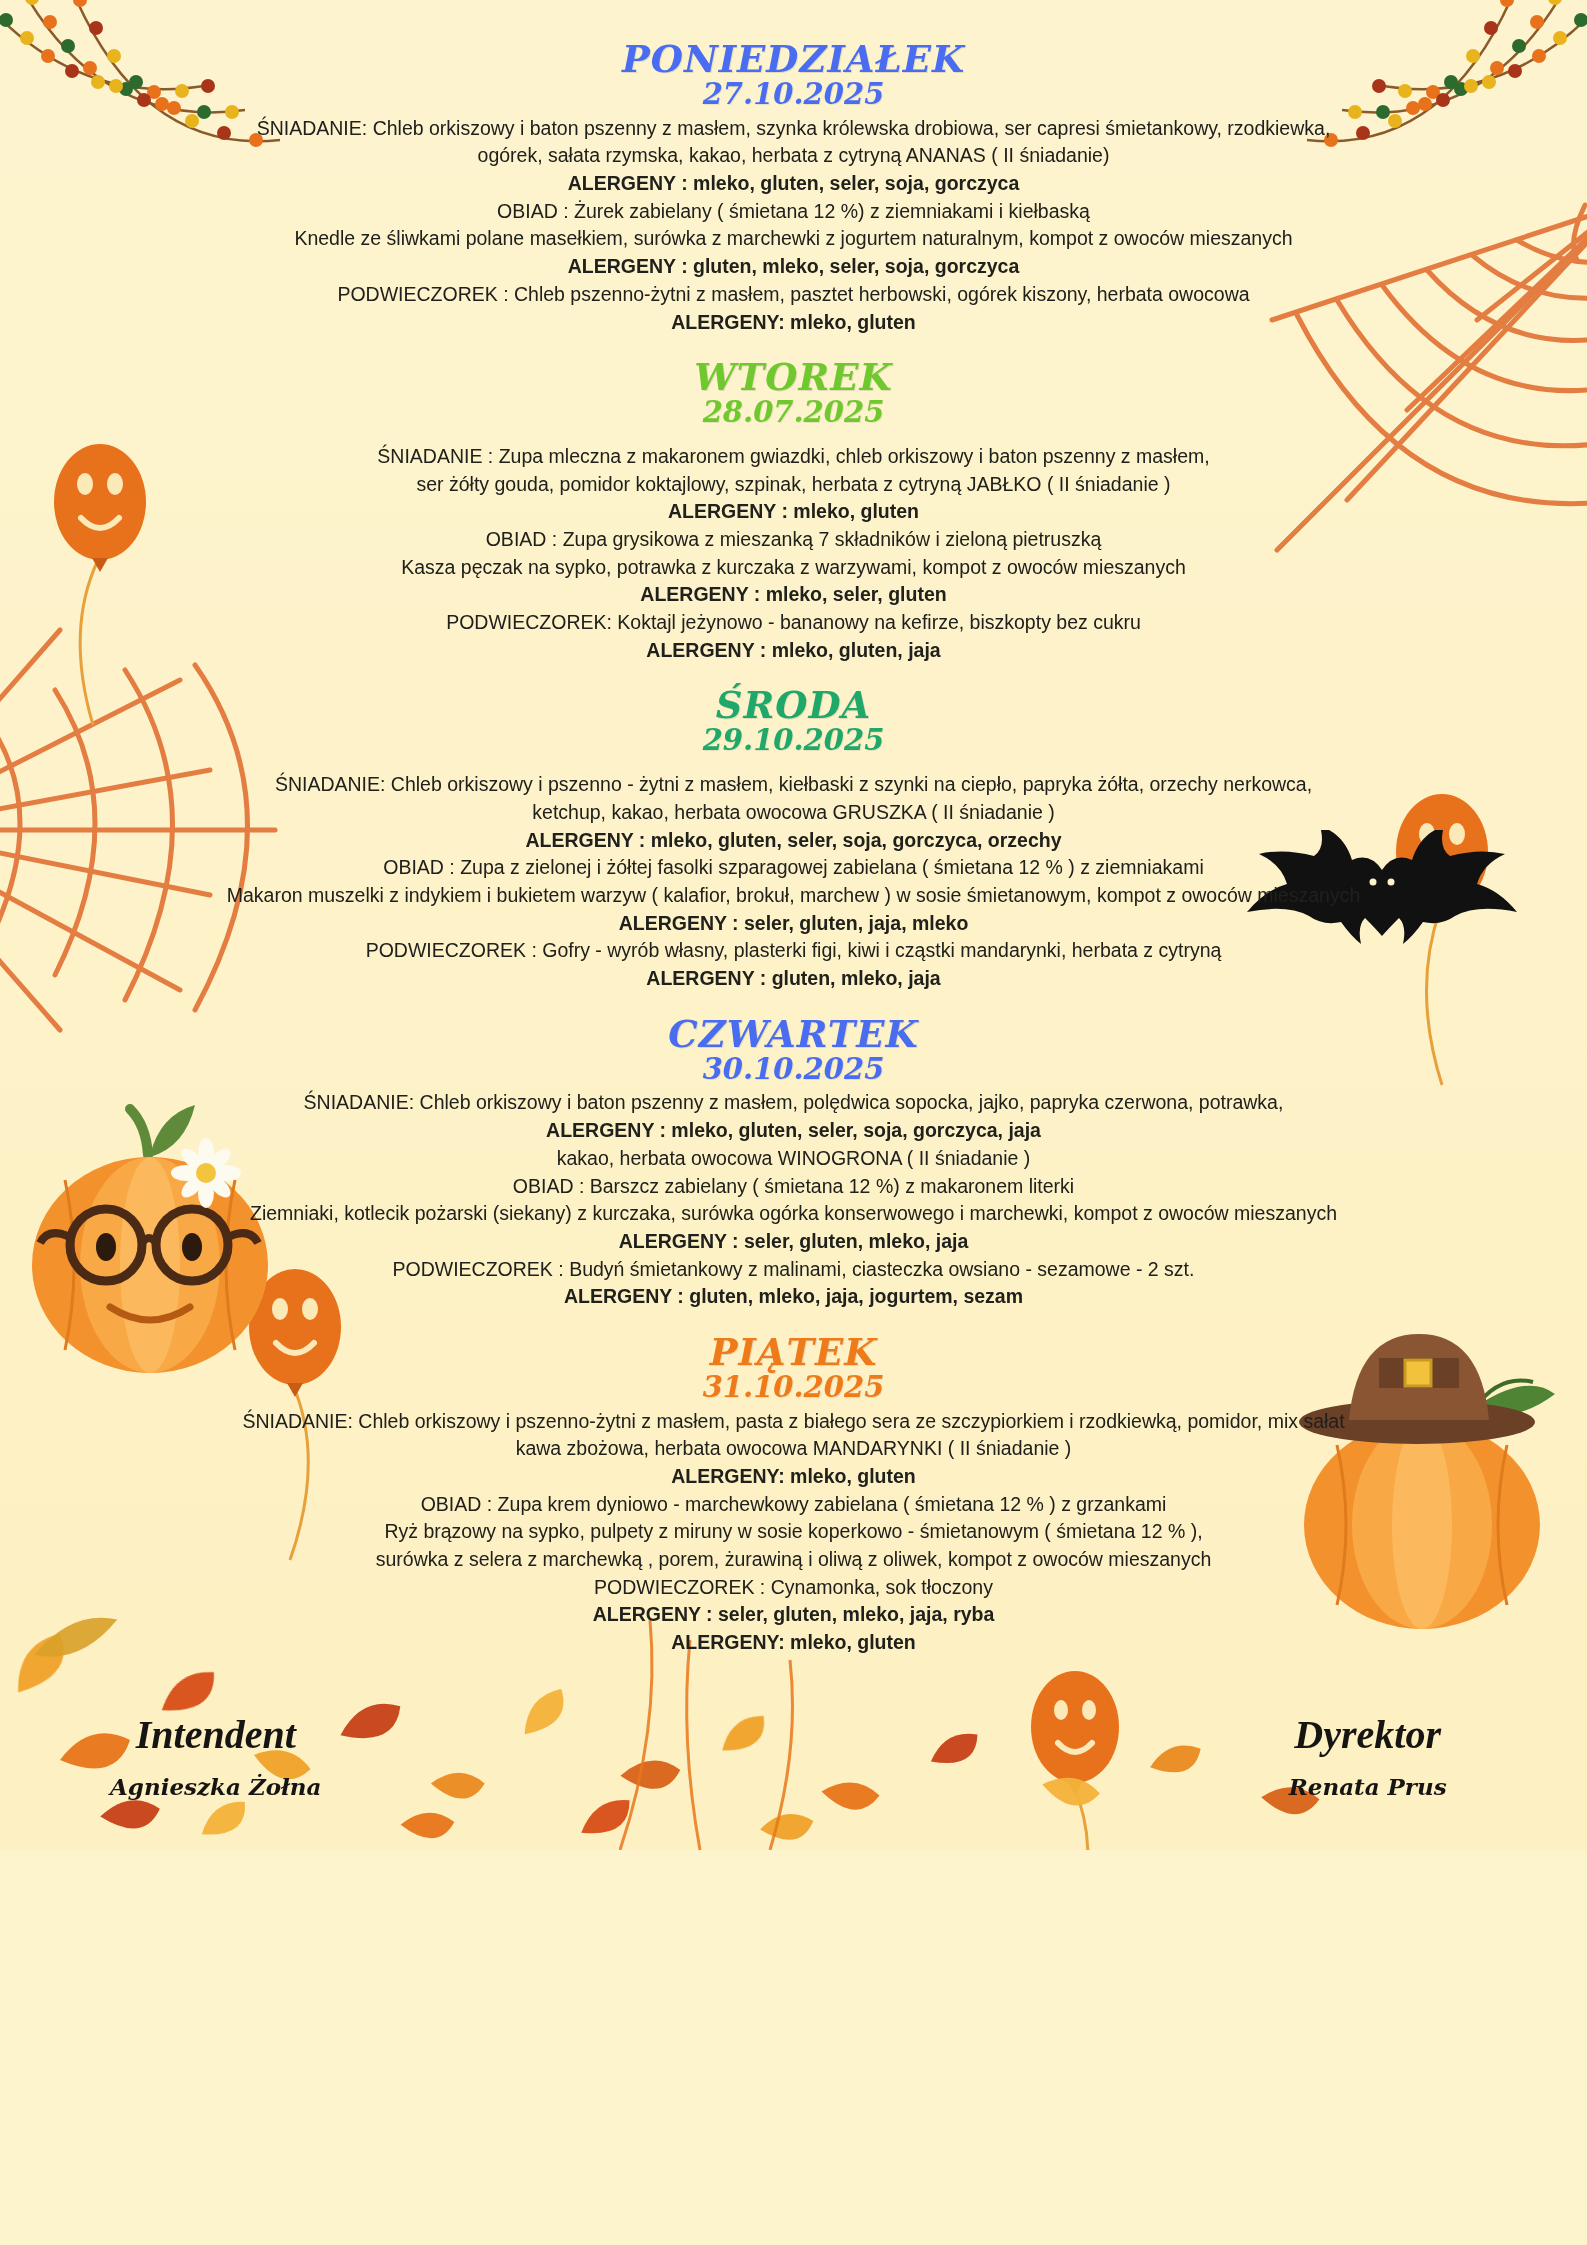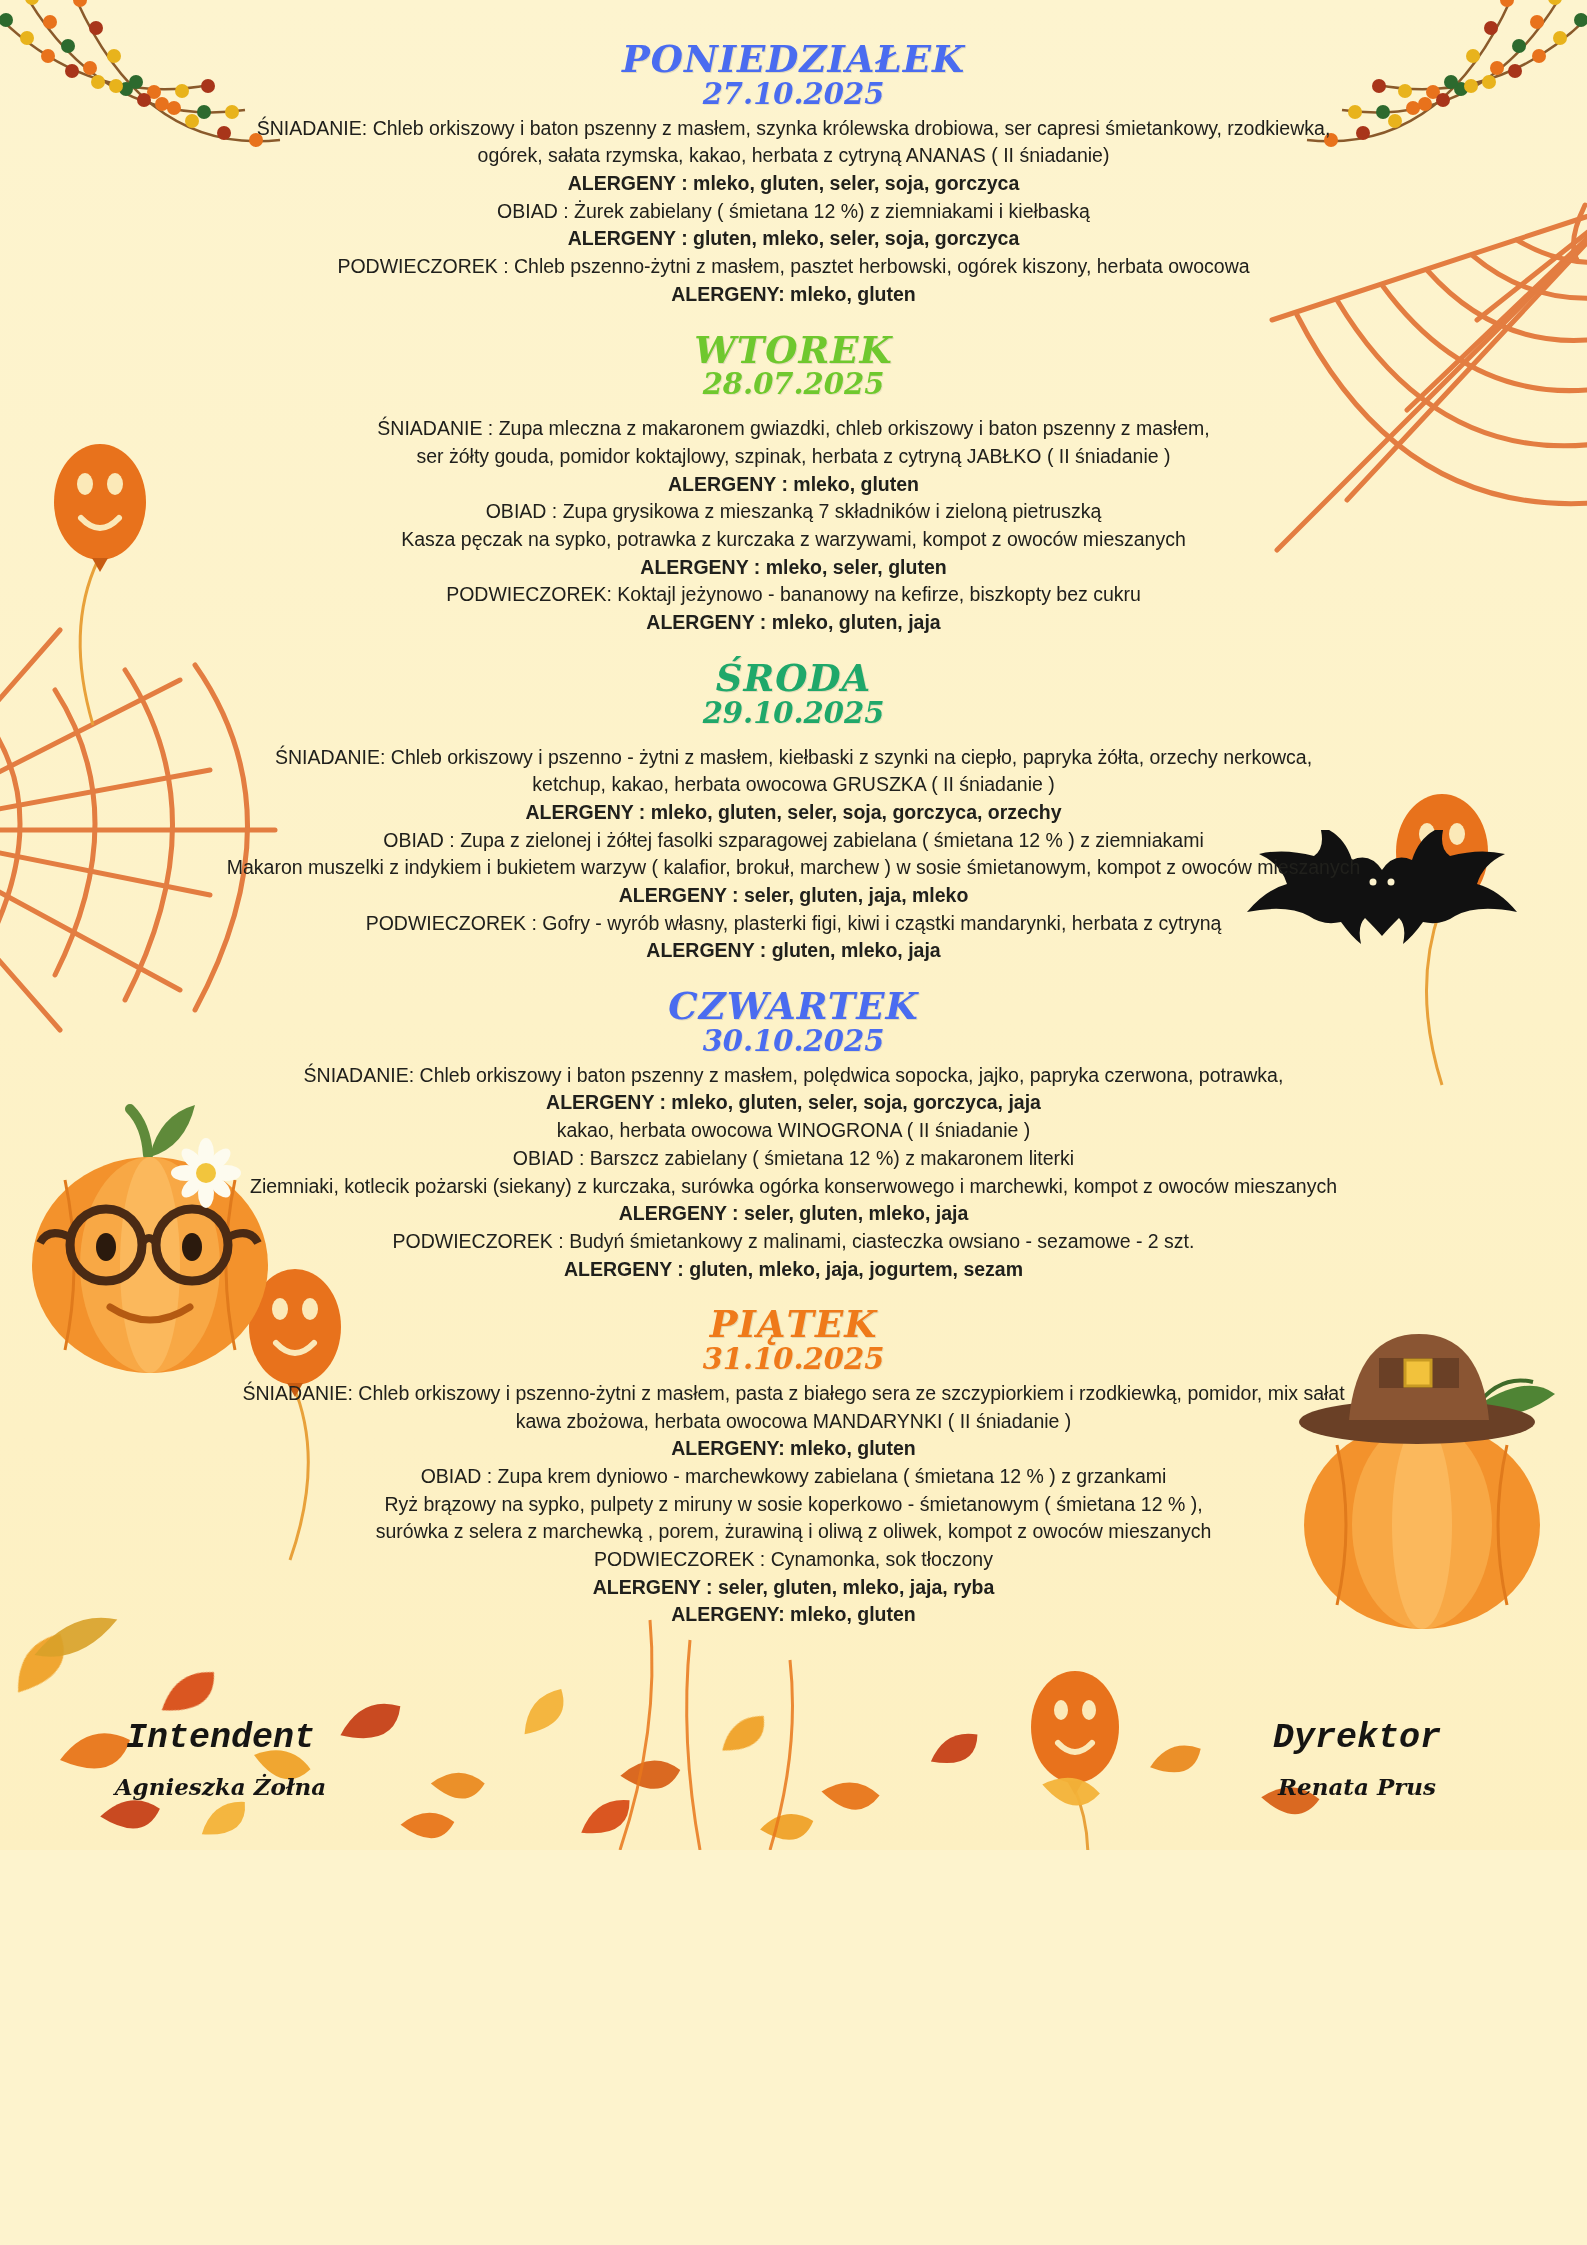--- a/index.html
+++ b/index.html
@@ -93,24 +93,24 @@
     z-index: 6;
     height: 130px;
   }
   .sig {
     position: absolute;
     text-align: center;
   }
   .sig-left { left: 110px; bottom: 10px; }
   .sig-right { right: 130px; bottom: 10px; }
   .sig-role {
-    font-family: Liberation Mono, monospace;
+    font-family: Liberation Serif, serif;
     font-style: italic;
     font-weight: bold;
-    font-size: 35px;
+    font-size: 40px;
     color: #161513;
     line-height: 1.1;
     margin: 16px;
   }
   .sig-name {
     font-family: "DejaVu Serif", serif;
     font-style: italic;
     font-weight: bold;
     font-size: 23px;
     color: #161513;
@@ -356,20 +356,21 @@
 
   <div class="content">
 
     <div class="day-block">
       <div class="day-title" style="color:#4a6cf0">PONIEDZIAŁEK</div>
       <div class="day-date" style="color:#4a6cf0">27.10.2025</div>
       <p class="line">ŚNIADANIE: Chleb orkiszowy i baton pszenny z masłem, szynka królewska drobiowa, ser capresi śmietankowy, rzodkiewka,</p>
       <p class="line">ogórek, sałata rzymska, kakao, herbata z cytryną    ANANAS ( II śniadanie)</p>
       <p class="line bold">ALERGENY : mleko, gluten, seler, soja, gorczyca</p>
       <p class="line">OBIAD : Żurek zabielany ( śmietana 12 %) z ziemniakami  i kiełbaską</p>
+      <p class="line">Knedle ze śliwkami polane masełkiem, surówka z marchewki z jogurtem naturalnym, kompot z owoców mieszanych</p>
       <p class="line bold">ALERGENY :  gluten, mleko, seler, soja, gorczyca</p>
       <p class="line">PODWIECZOREK : Chleb pszenno-żytni z masłem, pasztet herbowski,  ogórek kiszony, herbata owocowa</p>
       <p class="line bold">ALERGENY: mleko, gluten</p>
     </div>
 
     <div class="spacer-md"></div>
 
     <div class="day-block">
       <div class="day-title" style="color:#6fc82e">WTOREK</div>
       <div class="day-date" style="color:#6fc82e">28.07.2025</div>

